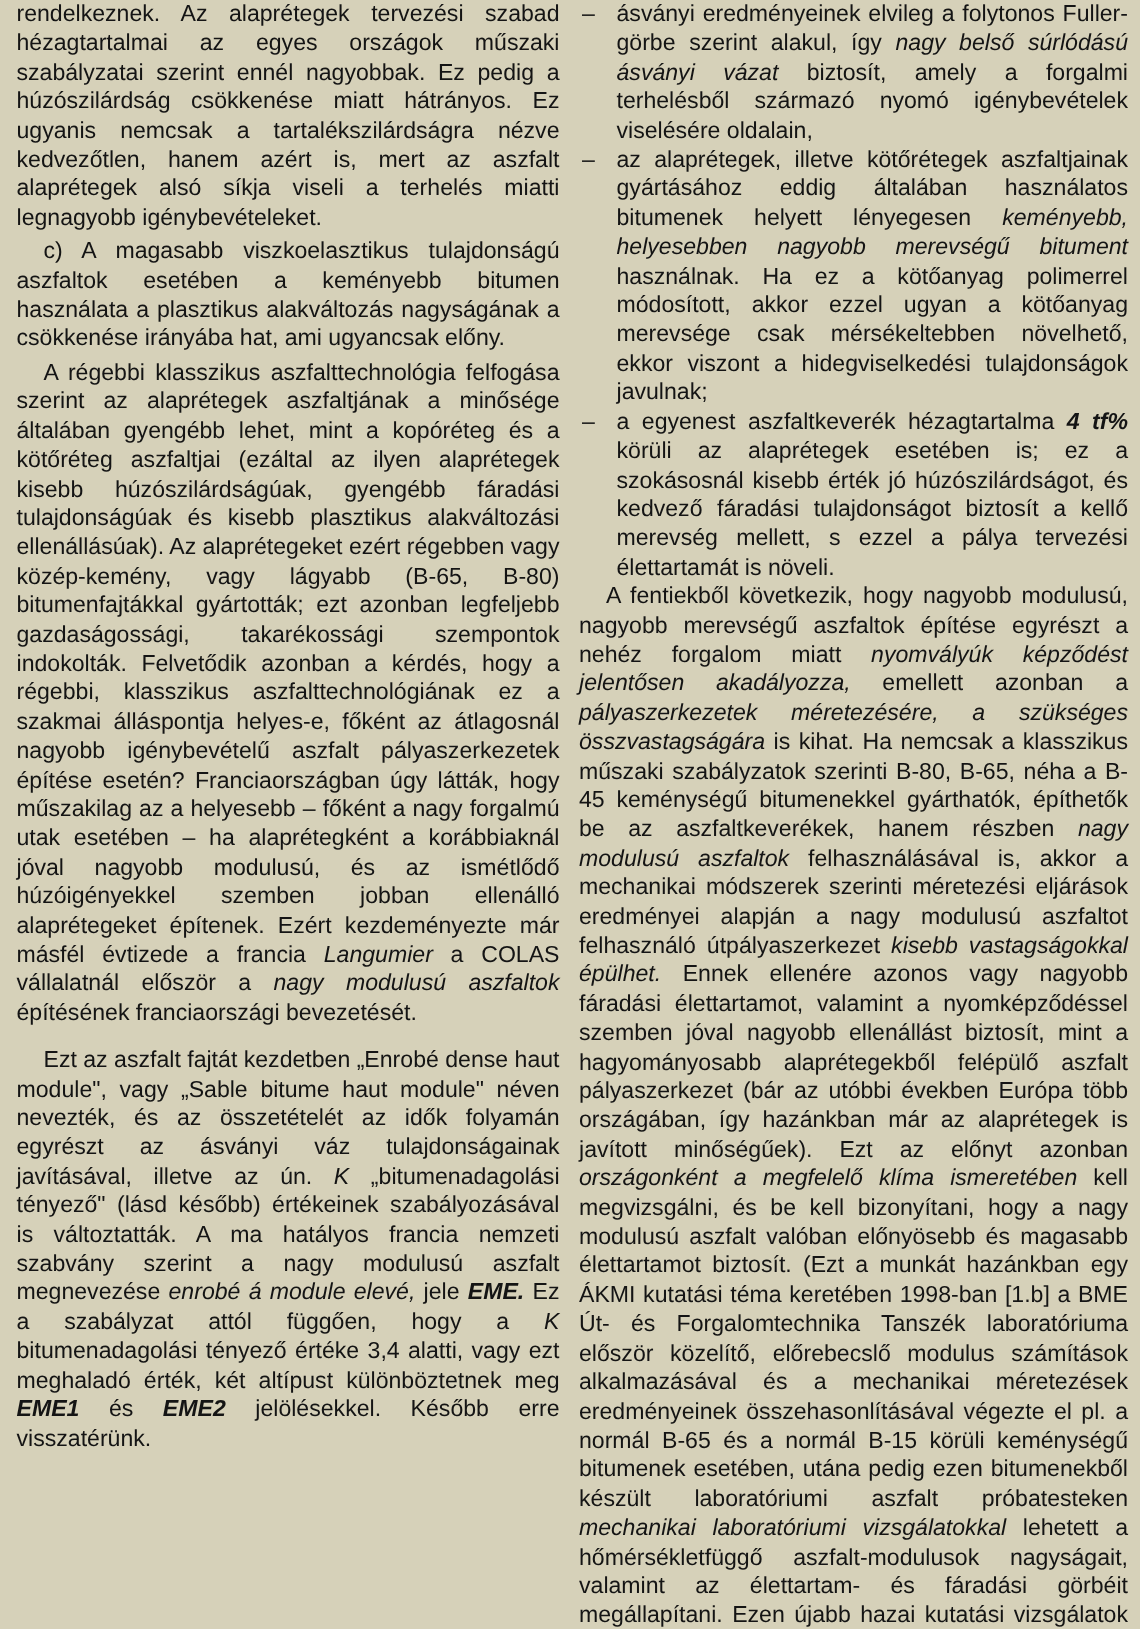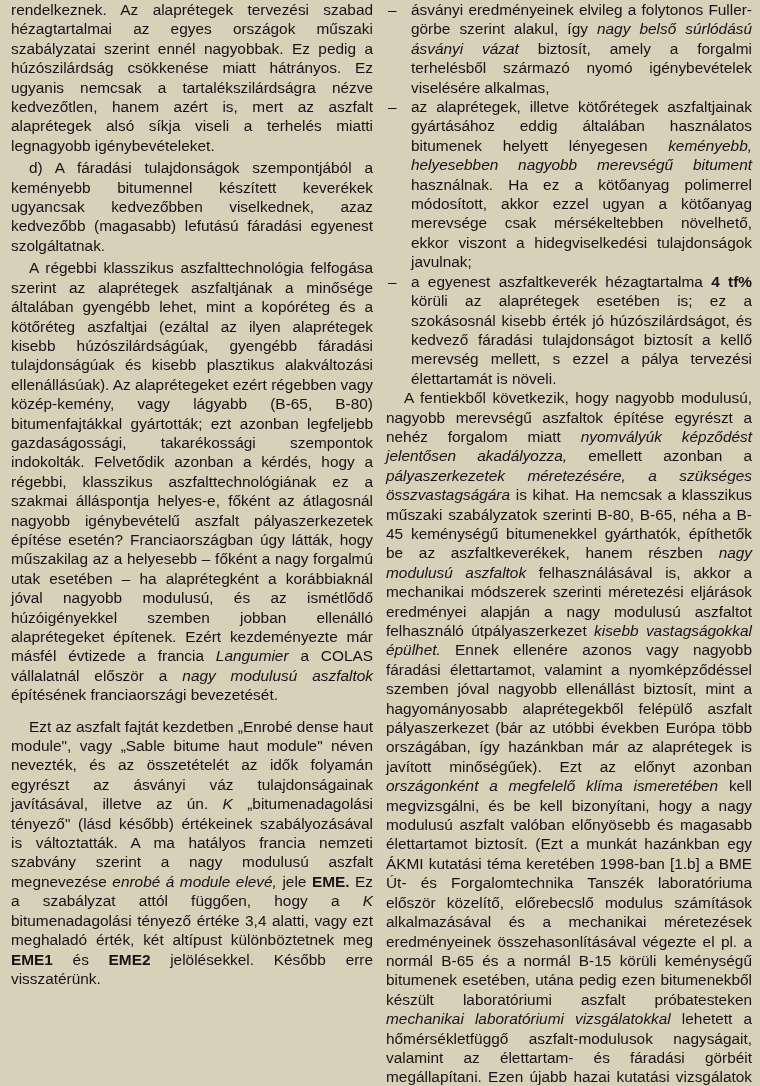--- a/index.html
+++ b/index.html
@@ -11,46 +11,46 @@
   }
   .page { position: relative; width: 760px; height: 1086px; }
   .col { position: absolute; top: 0; font-size: 15.4px; line-height: 19.4px; }
   .col-left { left: 11px; width: 362px; }
   .col-right { left: 386px; width: 366px; }
   p { margin: 0; text-align: justify; }
   .indent { text-indent: 18px; }
   .gap { margin-top: 3px; }
   .gap-big { margin-top: 12px; }
   em { font-style: italic; }
-  b { font-weight: bold; }
+  b { font-weight: bold; font-style: italic; }
   ul.dash { list-style: none; margin: 0; padding: 0; }
   ul.dash li { position: relative; padding-left: 25px; text-align: justify; }
   ul.dash li .bullet { position: absolute; left: 2px; top: 0; }
   .tail { margin-top: 0; }
 </style>
 </head>
 <body>
 
 <div class="page">
 
   <div class="col col-left">
     <p>rendelkeznek. Az alaprétegek tervezési szabad hézagtartalmai az egyes országok műszaki szabályzatai szerint ennél nagyobbak. Ez pedig a húzószilárdság csökkenése miatt hátrányos. Ez ugyanis nemcsak a tartalékszilárdságra nézve kedvezőtlen, hanem azért is, mert az aszfalt alaprétegek alsó síkja viseli a terhelés miatti legnagyobb igénybevételeket.</p>
 
+    <p class="indent gap">c) A magasabb viszkoelasztikus tulajdonságú aszfaltok esetében a keményebb bitumen használata a plasztikus alakváltozás nagyságának a csökkenése irányába hat, ami ugyancsak előny.</p>
 
-    <p class="indent gap">d) A fáradási tulajdonságok szempontjából a keményebb bitumennel készített keverékek ugyancsak kedvezőbben viselkednek, azaz kedvezőbb (magasabb) lefutású fáradási egyenest szolgáltatnak.</p>
 
     <p class="indent gap"><span>A régebbi klasszikus aszfalttechnológia felfogása szerint az alaprétegek aszfaltjának a minősége általában gyengébb lehet, mint a kopóréteg és a kötőréteg aszfaltjai (ezáltal az ilyen alaprétegek kisebb húzószilárdságúak, gyengébb fáradási tulajdonságúak és kisebb plasztikus alakváltozási ellenállásúak). Az alaprétegeket ezért régebben vagy közép-kemény, vagy lágyabb (B-65, B-80) bitumenfajtákkal gyártották; ezt azonban legfeljebb gazdaságossági, takarékossági szempontok indokolták. Felvetődik azonban a kérdés, hogy a régebbi, klasszikus aszfalttechnológiának ez a szakmai álláspontja helyes-e, főként az átlagosnál nagyobb igénybevételű aszfalt pályaszerkezetek építése esetén? Franciaországban úgy látták, hogy műszakilag az a helyesebb – főként a nagy forgalmú utak esetében – ha alaprétegként a korábbiaknál jóval nagyobb modulusú, és az ismétlődő húzóigényekkel szemben jobban ellenálló alaprétegeket építenek. Ezért kezdeményezte már másfél évtizede a francia </span><em>Langumier</em><span> a COLAS vállalatnál először a </span><em>nagy modulusú aszfaltok</em><span> építésének franciaországi bevezetését.</span></p>
 
     <p class="indent gap-big"><span>Ezt az aszfalt fajtát kezdetben „Enrobé dense haut module", vagy „Sable bitume haut module" néven nevezték, és az összetételét az idők folyamán egyrészt az ásványi váz tulajdonságainak javításával, illetve az ún. </span><em>K</em><span> „bitumenadagolási tényező" (lásd később) értékeinek szabályozásával is változtatták. A ma hatályos francia nemzeti szabvány szerint a nagy modulusú aszfalt megnevezése </span><em>enrobé á module elevé,</em><span> jele </span><b>EME.</b><span> Ez a szabályzat attól függően, hogy a </span><em>K</em><span> bitumenadagolási tényező értéke 3,4 alatti, vagy ezt meghaladó érték, két altípust különböztetnek meg </span><b>EME1</b><span> és </span><b>EME2</b><span> jelölésekkel. Később erre visszatérünk.</span></p>
 
   </div>
 
   <div class="col col-right">
     <ul class="dash">
-      <li><span class="bullet">–</span><span>ásványi eredményeinek elvileg a folytonos Fuller-görbe szerint alakul, így </span><em>nagy belső súrlódású ásványi vázat</em><span> biztosít, amely a forgalmi terhelésből származó nyomó igénybevételek viselésére alkalmas,</span></li>
+      <li><span class="bullet">–</span><span>ásványi eredményeinek elvileg a folytonos Fuller-görbe szerint alakul, így </span><em>nagy belső súrlódású ásványi vázat</em><span> biztosít, amely a forgalmi terhelésből származó nyomó igénybevételek viselésére oldalain,</span></li>
       <li><span class="bullet">–</span><span>az alaprétegek, illetve kötőrétegek aszfaltjainak gyártásához eddig általában használatos bitumenek helyett lényegesen </span><em>keményebb, helyesebben nagyobb merevségű bitument</em><span> használnak. Ha ez a kötőanyag polimerrel módosított, akkor ezzel ugyan a kötőanyag merevsége csak mérsékeltebben növelhető, ekkor viszont a hidegviselkedési tulajdonságok javulnak;</span></li>
       <li><span class="bullet">–</span><span>a egyenest aszfaltkeverék hézagtartalma </span><b>4 tf%</b><span> körüli az alaprétegek esetében is; ez a szokásosnál kisebb érték jó húzószilárdságot, és kedvező fáradási tulajdonságot biztosít a kellő merevség mellett, s ezzel a pálya tervezési élettartamát is növeli.</span></li>
     </ul>
 
     <p class="indent tail"><span>A fentiekből következik, hogy nagyobb modulusú, nagyobb merevségű aszfaltok építése egyrészt a nehéz forgalom miatt </span><em>nyomvályúk képződést jelentősen akadályozza,</em><span> emellett azonban a </span><em>pályaszerkezetek méretezésére, a szükséges összvastagságára</em><span> is kihat. Ha nemcsak a klasszikus műszaki szabályzatok szerinti B-80, B-65, néha a B-45 keménységű bitumenekkel gyárthatók, építhetők be az aszfaltkeverékek, hanem részben </span><em>nagy modulusú aszfaltok</em><span> felhasználásával is, akkor a mechanikai módszerek szerinti méretezési eljárások eredményei alapján a nagy modulusú aszfaltot felhasználó útpályaszerkezet </span><em>kisebb vastagságokkal épülhet.</em><span> Ennek ellenére azonos vagy nagyobb fáradási élettartamot, valamint a nyomképződéssel szemben jóval nagyobb ellenállást biztosít, mint a hagyományosabb alaprétegekből felépülő aszfalt pályaszerkezet (bár az utóbbi években Európa több országában, így hazánkban már az alaprétegek is javított minőségűek). Ezt az előnyt azonban </span><em>országonként a megfelelő klíma ismeretében</em><span> kell megvizsgálni, és be kell bizonyítani, hogy a nagy modulusú aszfalt valóban előnyösebb és magasabb élettartamot biztosít. (Ezt a munkát hazánkban egy ÁKMI kutatási téma keretében 1998-ban [1.b] a BME Út- és Forgalomtechnika Tanszék laboratóriuma először közelítő, előrebecslő modulus számítások alkalmazásával és a mechanikai méretezések eredményeinek összehasonlításával végezte el pl. a normál B-65 és a normál B-15 körüli keménységű bitumenek esetében, utána pedig ezen bitumenekből készült laboratóriumi aszfalt próbatesteken </span><em>mechanikai laboratóriumi vizsgálatokkal</em><span> lehetett a hőmérsékletfüggő aszfalt-modulusok nagyságait, valamint az élettartam- és fáradási görbéit megállapítani. Ezen újabb hazai kutatási vizsgálatok eredményeivel külön cikk foglalkozik a Szemle 1999. évi 7–8. számának a 310–319. oldalain dr. Ambrus Kálmán és dr. Pallós Imre tollából.)</span></p>
   </div>
 
 </div>
 
 </body></html>

